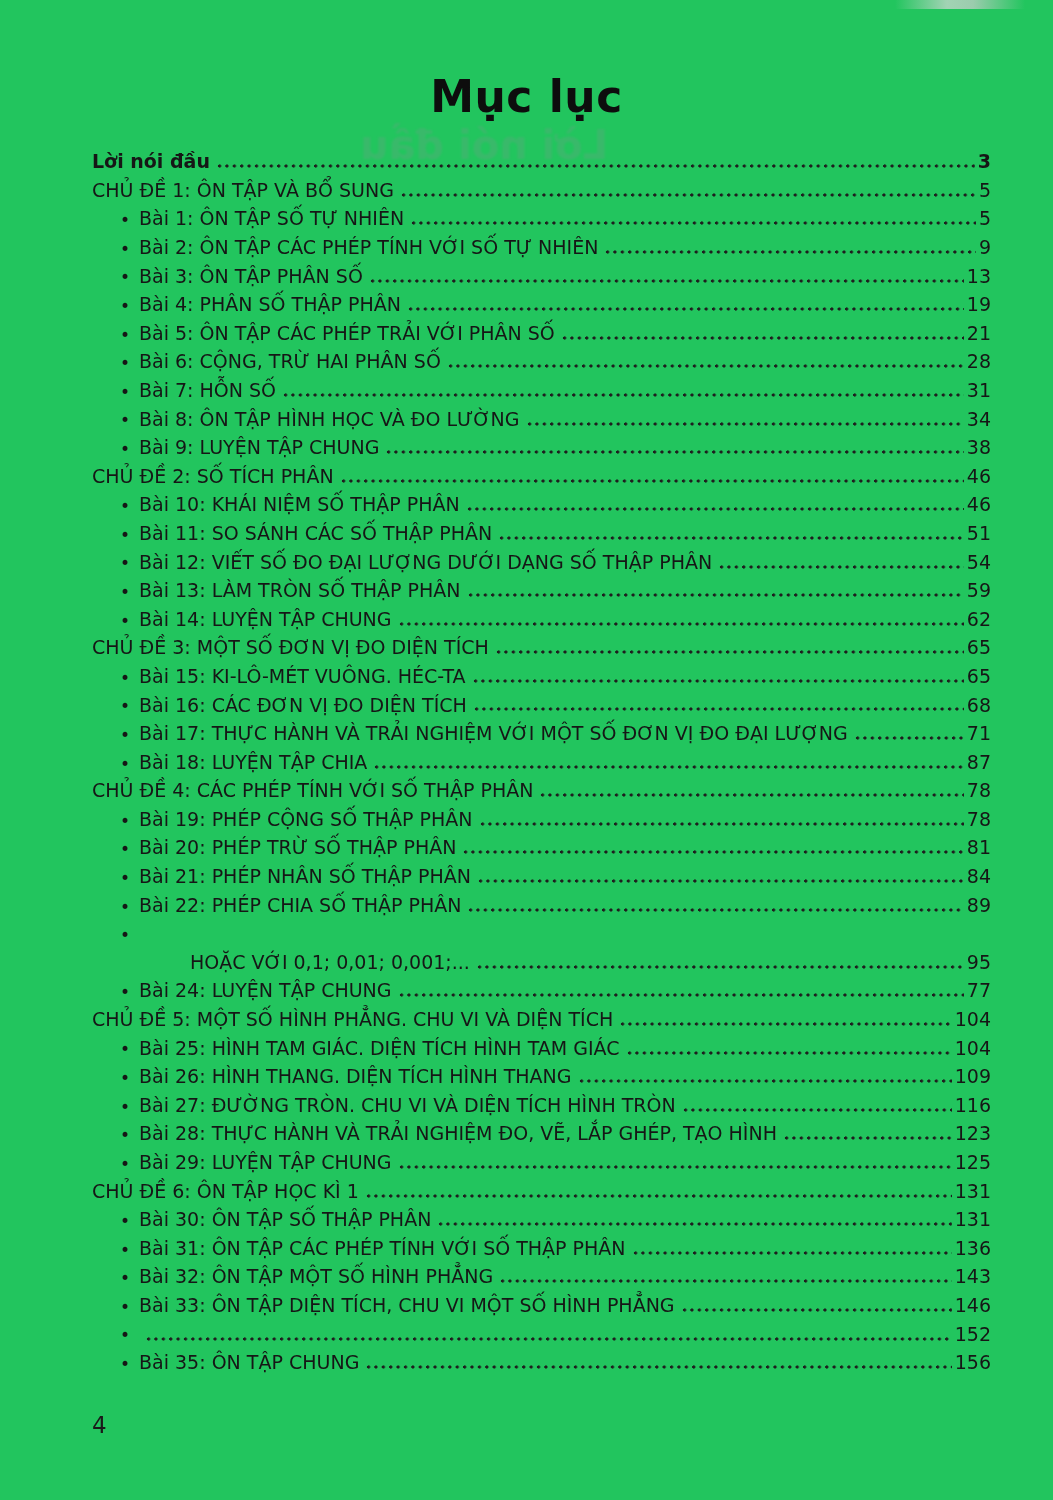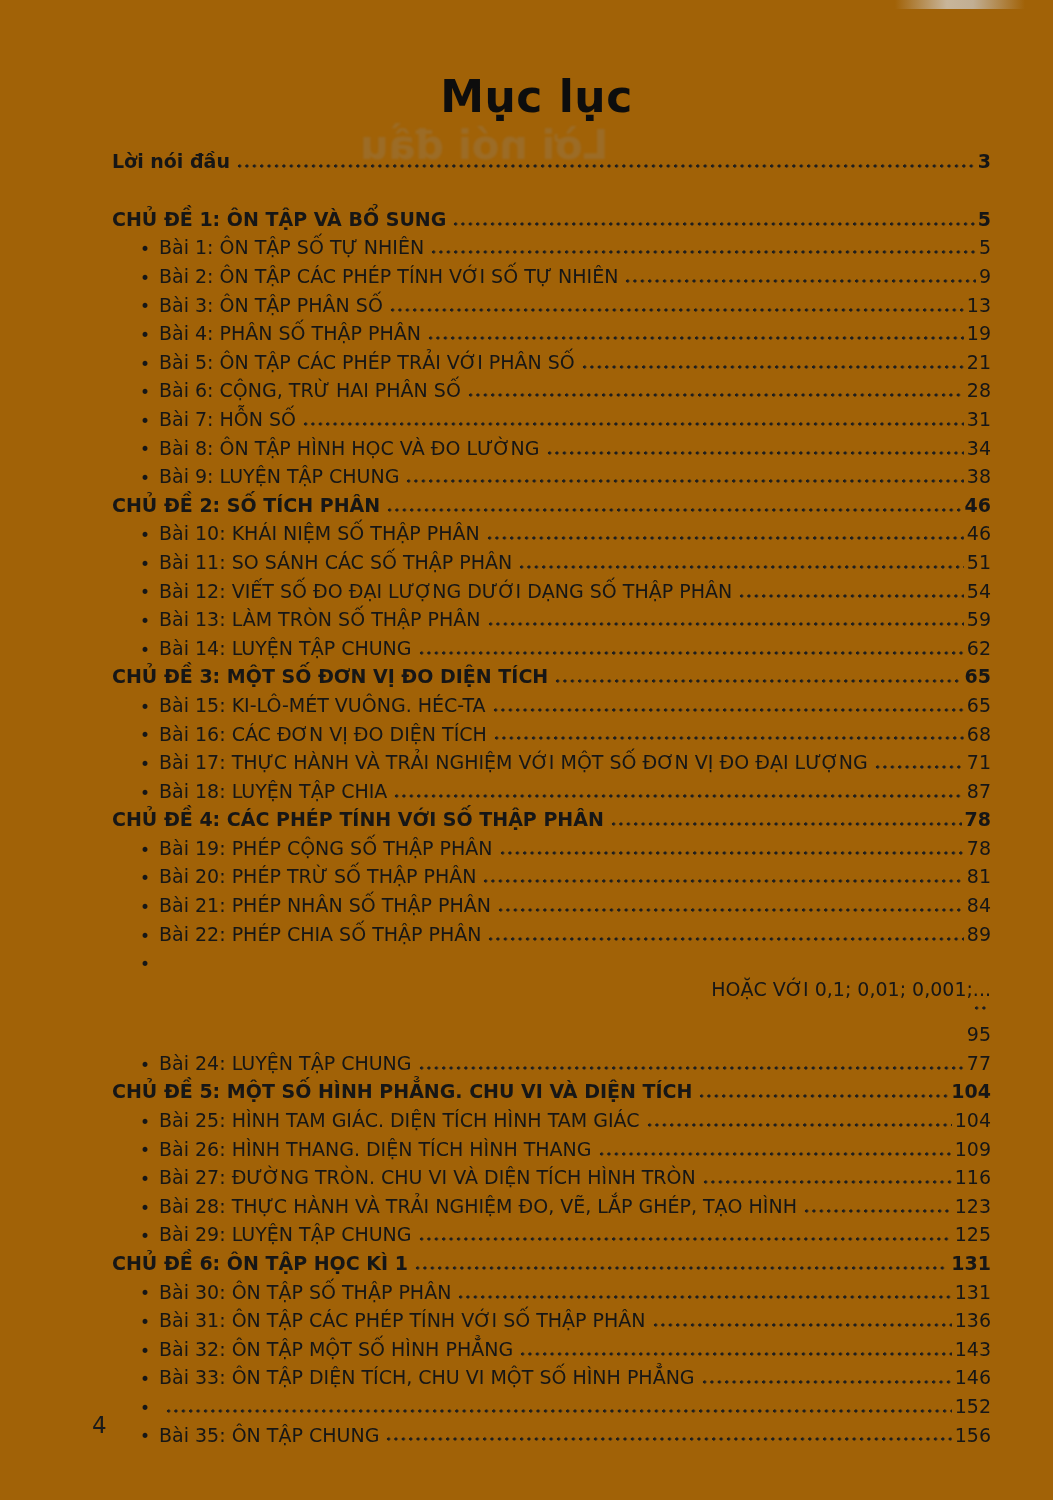--- a/index.html
+++ b/index.html
@@ -1,26 +1,25 @@
 <!DOCTYPE html>
 <html><head>
 <meta charset="utf-8">
 <style>
   html, body { margin: 0; padding: 0; background: #ffffff; }
   .page {
     position: relative;
     width: 1053px;
     height: 1500px;
     margin: 0 auto;
-    background: #a16207;
+    background: #22c55e;
     font-family: "DejaVu Sans", "Liberation Sans", sans-serif;
     color: #161616;
     box-sizing: border-box;
     overflow: hidden;
-    padding-left: 20px;
   }
   .title {
     margin: 0;
     padding-top: 72px;
     text-align: center;
     font-size: 44px;
     line-height: 1.15;
     font-weight: bold;
     letter-spacing: 0.5px;
     color: #0d0d0d;
@@ -50,24 +49,24 @@
   .toc {
     margin: 24px 62px 0 92px;
   }
   .row {
     display: flex;
     align-items: flex-end;
     min-height: 28.6px;
     font-size: 19px;
     line-height: 1.42;
   }
-  .row.intro { font-weight: bold; margin-bottom: 29px; }
-  .row.chapter { font-weight: bold; }
+  .row.intro { font-weight: bold; margin-bottom: 0; }
+  .row.chapter { font-weight: normal; }
   .row.lesson { padding-left: 28px; }
-  .row.cont { padding-left: 98px; flex-direction: column; }
+  .row.cont { padding-left: 98px; }
   .bullet {
     margin-right: 9px;
     font-size: 17px;
   }
   .label { white-space: nowrap; }
   .leader {
     flex: 1 1 14px;
     min-width: 14px;
     height: 10px;
     margin: 0 3px 4px 7px;

